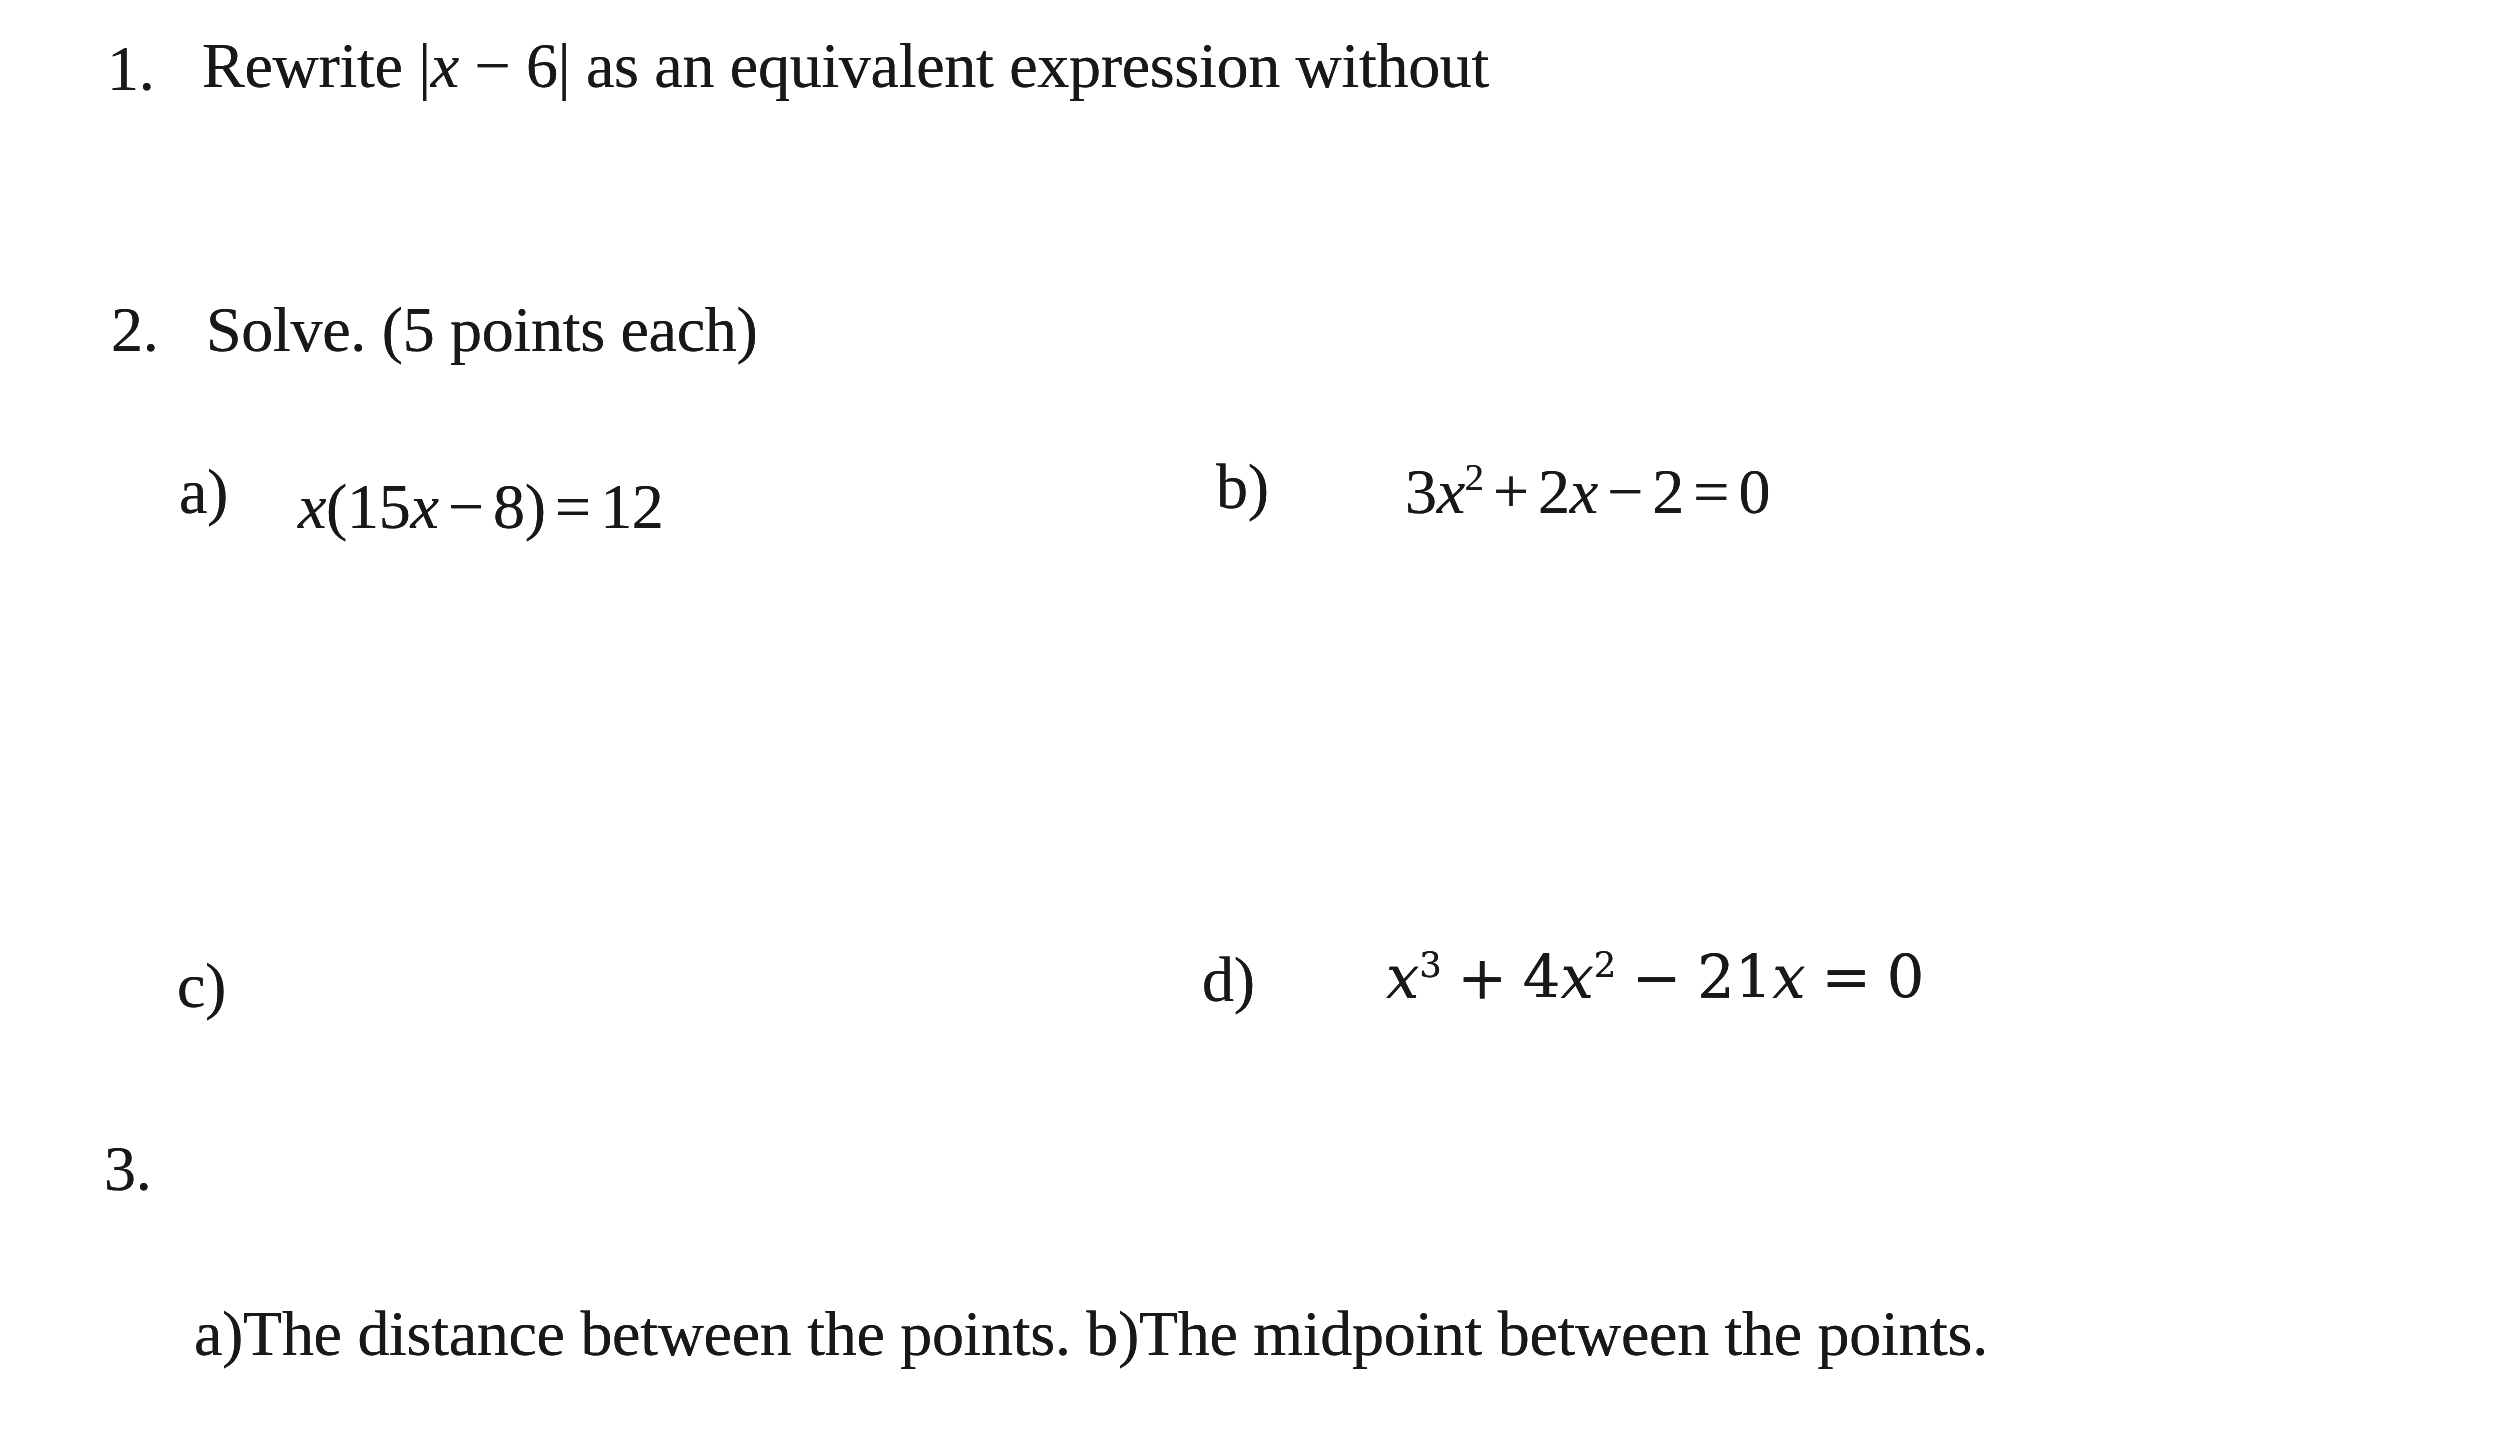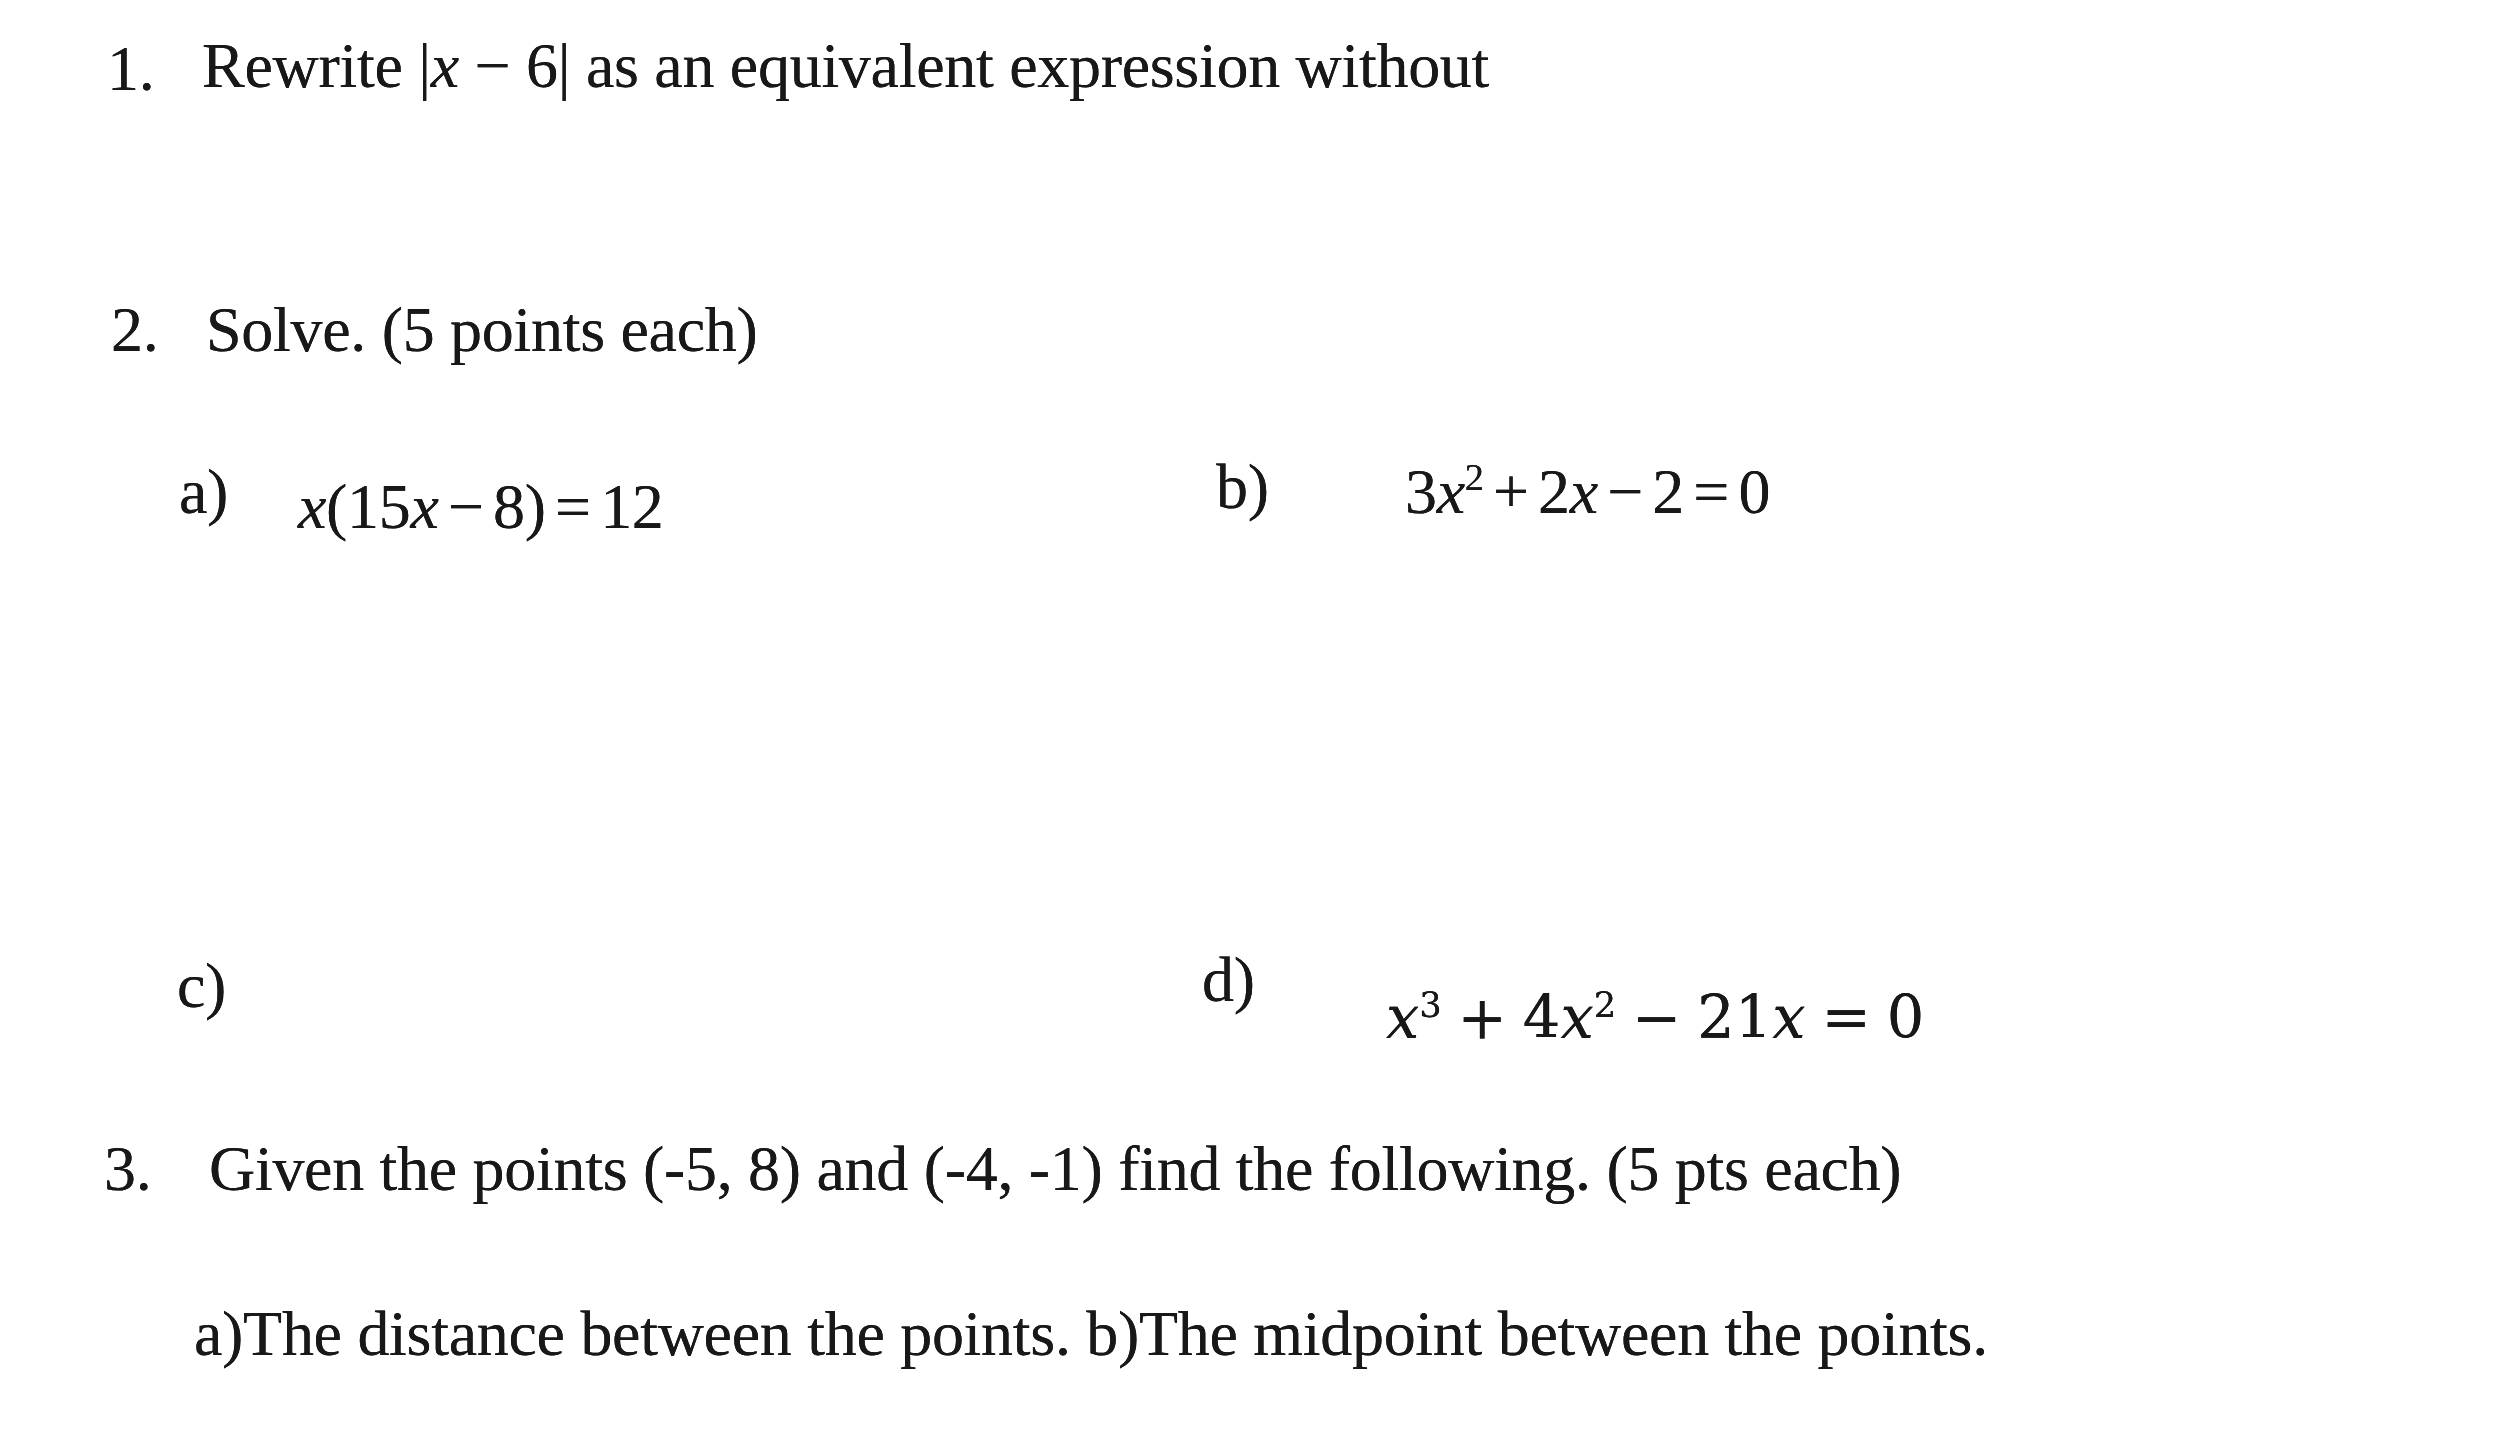--- a/index.html
+++ b/index.html
@@ -31,21 +31,20 @@
     font-size: 0.6em;
     line-height: 0;
     vertical-align: 0.6em;
   }
   
   .math-alt {
     font-family: "DejaVu Serif", serif;
     font-size: 59px;
     letter-spacing: 0;
     word-spacing: -0.05em;
-    margin-top: 40px;
   }
 </style>
 </head>
 <body style="background: rgb(255, 255, 255);">
 
 <div class="page" style="background: rgb(255, 255, 255); color: rgb(24, 24, 24);">
 
   <span class="t" style="left:107px; top:33px">1.</span>
   <span class="t" style="left:202px; top:30px"><span>Rewrite </span><span>|</span><span class="mi">x</span><span> − 6</span><span>|</span><span> as an equivalent expression without</span></span>
 
@@ -57,17 +56,16 @@
 
   <span class="t" style="left:1216px; top:451px">b)</span>
   <span class="t math" style="left:1405px; top:456px"><span>3</span><span class="mi">x</span><sup>2</sup><span> + 2</span><span class="mi">x</span><span> − 2 = 0</span></span>
 
   <span class="t" style="left:177px; top:950px">c)</span>
 
   <span class="t" style="left:1202px; top:944px">d)</span>
   <span class="t math math-alt" style="left:1386px; top:945px"><span class="mi">x</span><sup>3</sup><span> + 4</span><span class="mi">x</span><sup>2</sup><span> − 21</span><span class="mi">x</span><span> = 0</span></span>
 
   <span class="t" style="left:104px; top:1133px">3.</span>
-  <span class="t" style="left:209px; top:1133px">Given the points (-5, 8) and (-4, -1) find the following. (5 pts each)</span>
   <span class="t" style="left:194px; top:1298px">a)The distance between the points. b)The midpoint between the points.</span>
 
 </div>
 
 
 </body></html>

